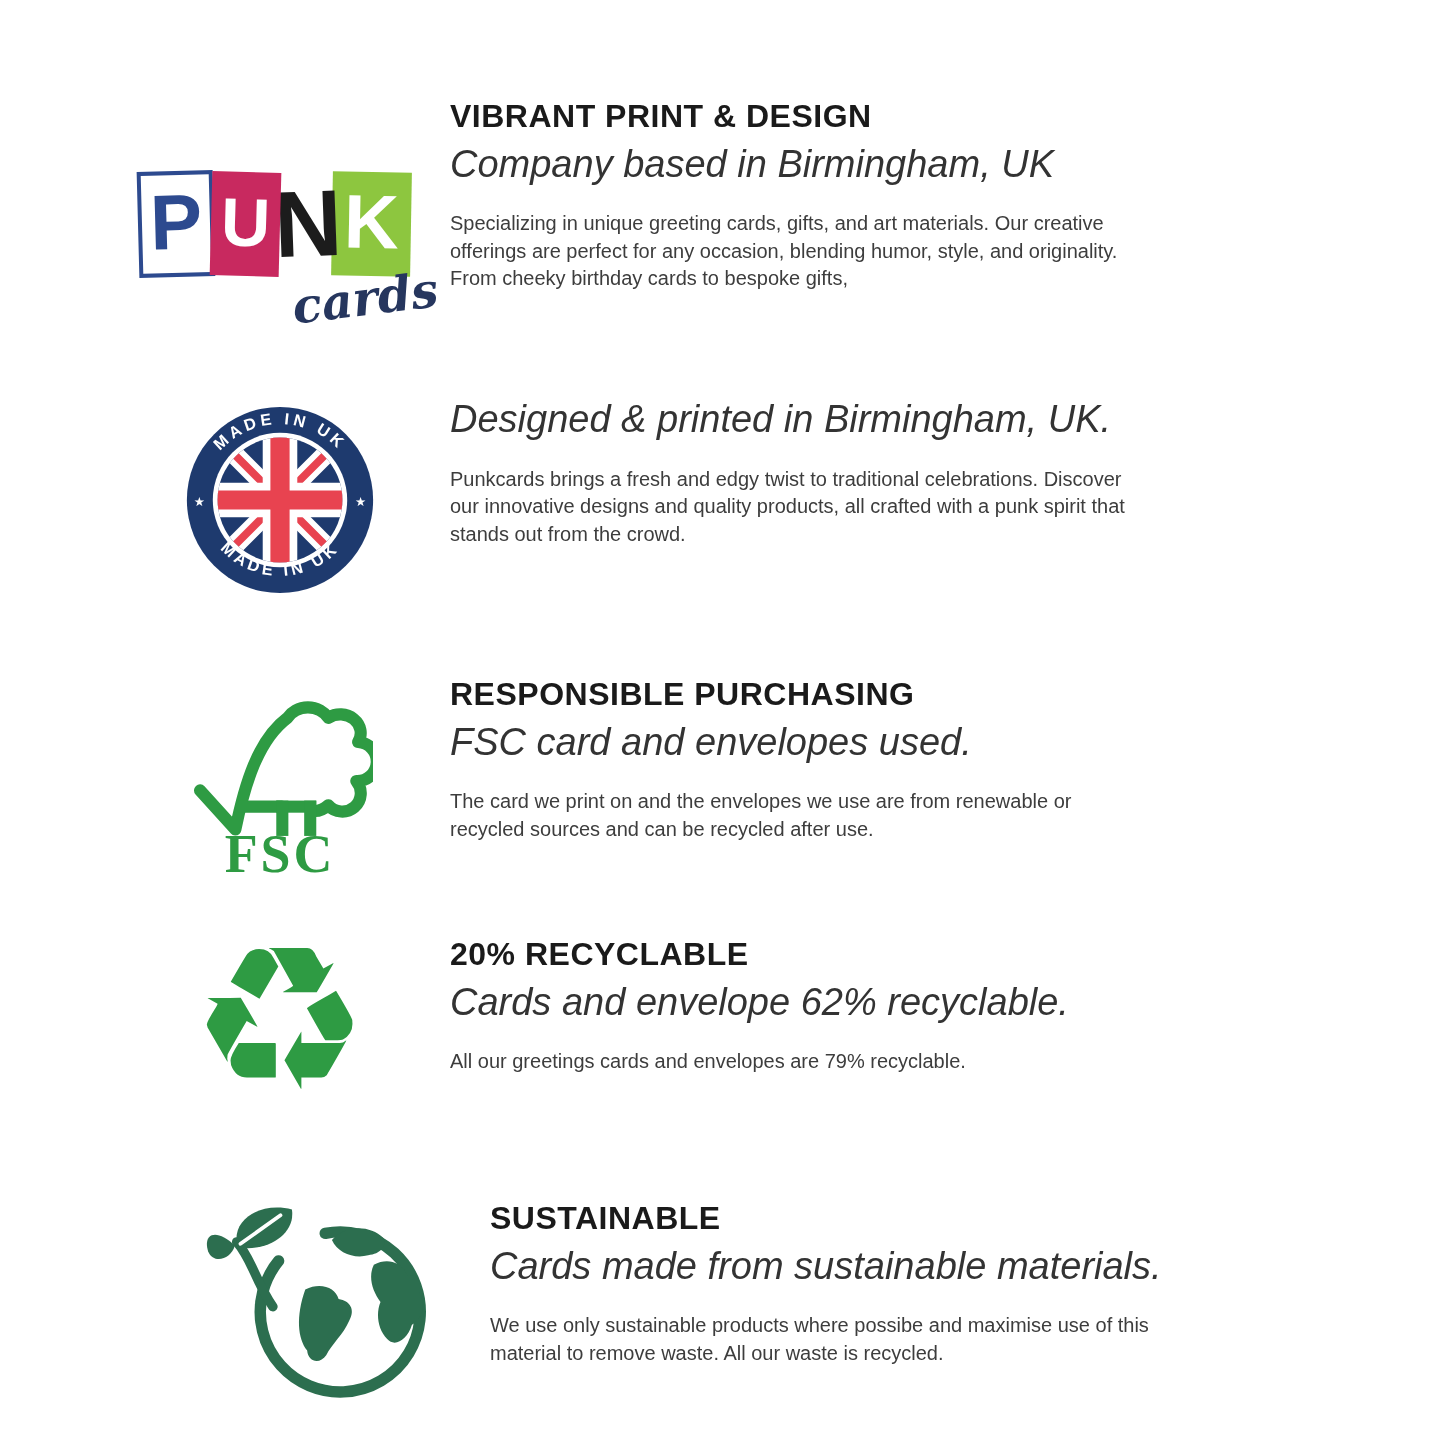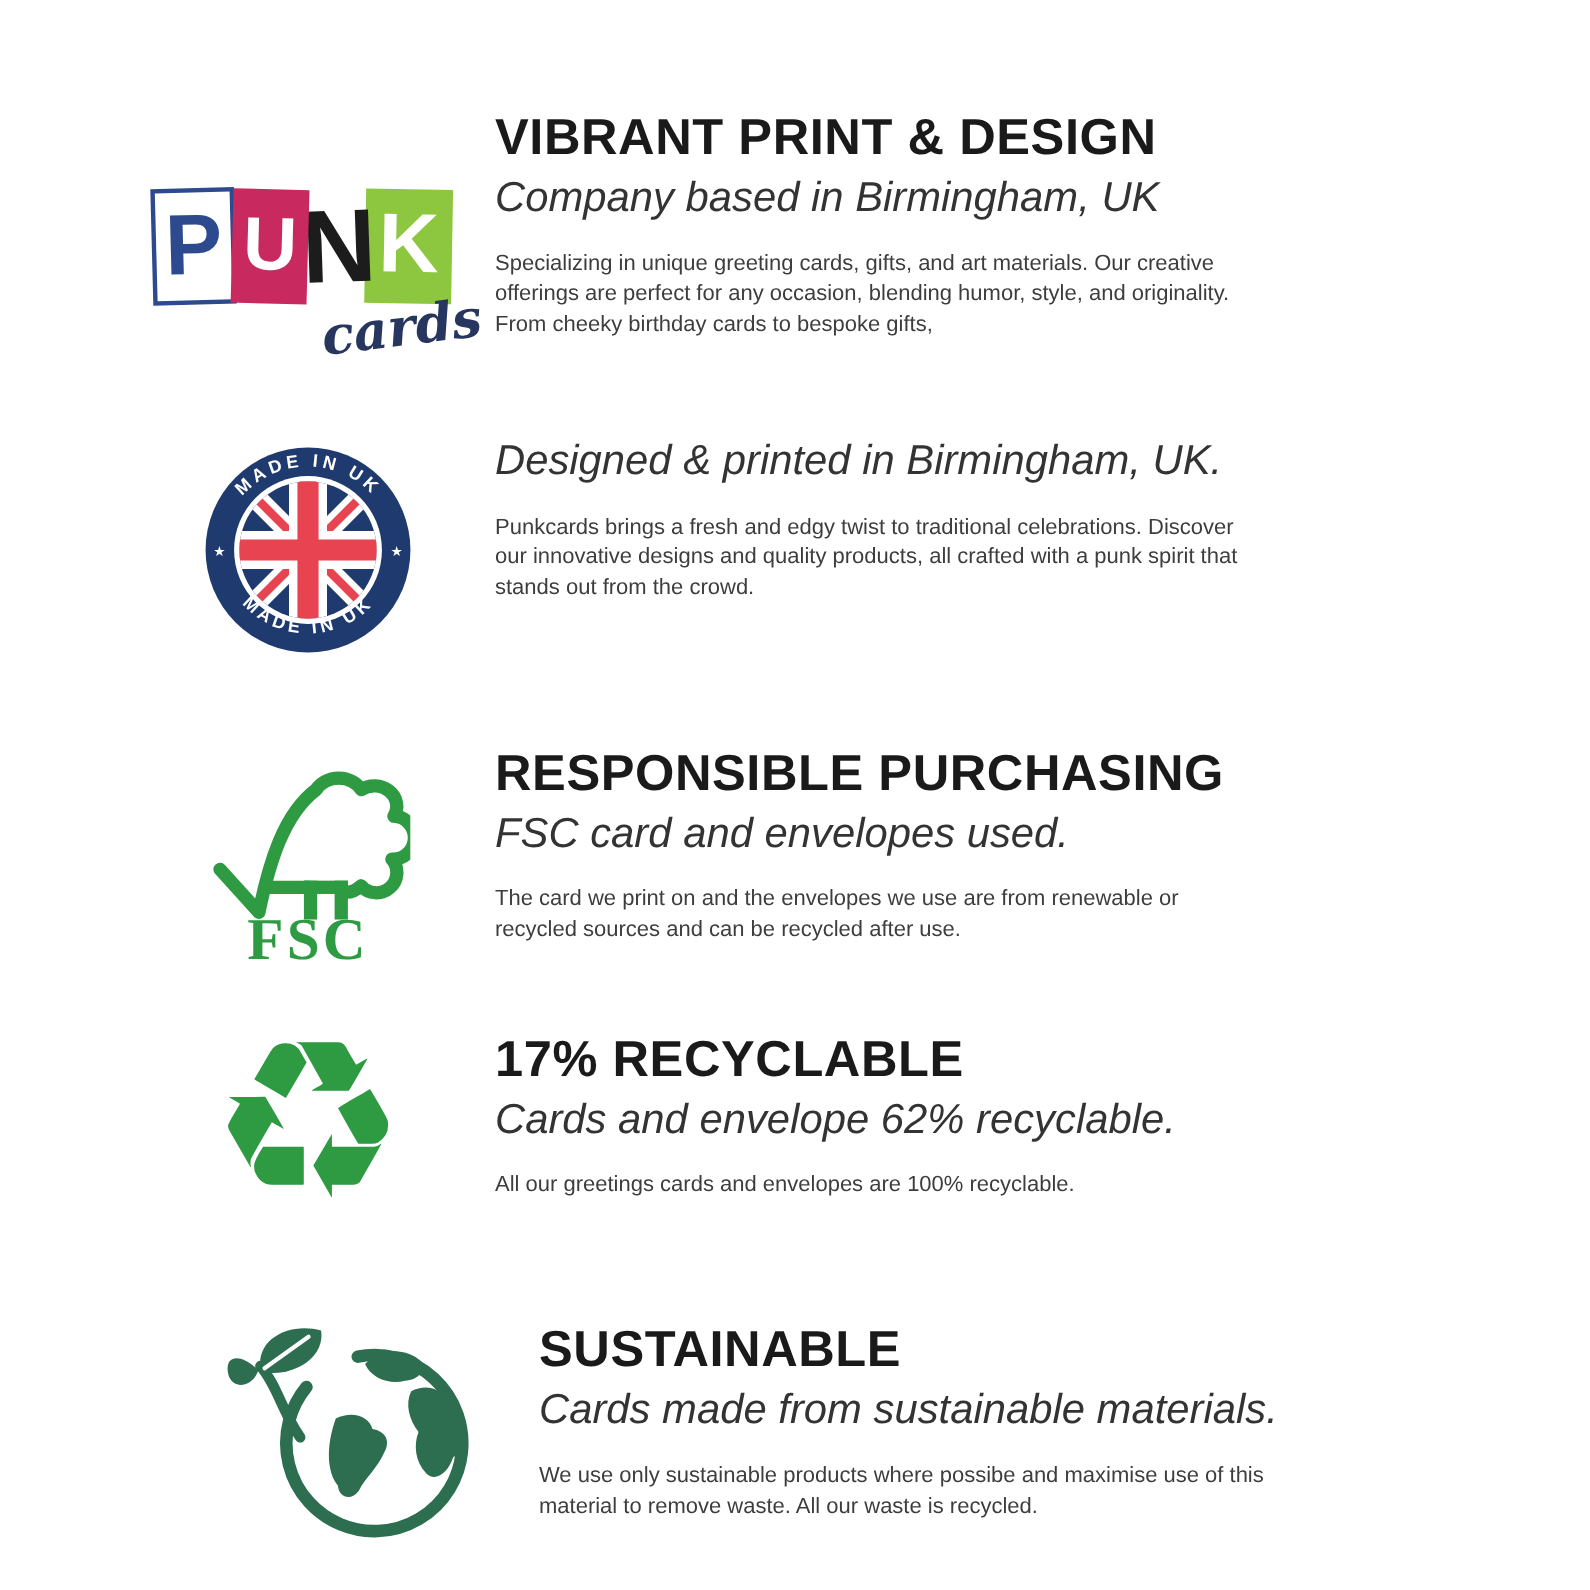--- a/index.html
+++ b/index.html
@@ -9,21 +9,21 @@
   }
   .row{position:absolute;left:0;width:100%;display:flex;align-items:flex-start;}
   .row1{top:98px;}
   .row2{top:390px;}
   .row3{top:676px;}
   .row4{top:936px;}
   .row5{top:1200px;padding-left:40px;}
   .icon-cell{flex:none;width:450px;box-sizing:border-box;padding-left:110px;
     display:flex;justify-content:center;}
   .text-cell{flex:1;padding-right:140px;min-width:0;}
-  h2{margin:0;font-size:46px;font-weight:700;line-height:1.15;color:#1a1a1a;letter-spacing:.5px;}
+  h2{margin:0;font-size:32px;font-weight:700;line-height:1.15;color:#1a1a1a;letter-spacing:.5px;}
   .sub{margin:6px 0 0;font-size:38px;font-weight:400;line-height:1.25;color:#333333;font-style:italic;}
   .body{margin:22px 0 0;font-size:20px;font-weight:400;line-height:1.38;color:#3d3d3d;
     white-space:pre-line;}
   
   .punk-logo{position:relative;width:285px;height:140px;display:flex;align-items:center;margin-top:56px;}
   .pl{font-weight:800;line-height:1;display:inline-block;}
   .pl-p{color:#2d4a8f;border:4px solid #2d4a8f;background:#fff;font-size:78px;
     padding:8px 8px 12px;transform:rotate(-1.5deg);}
   .pl-u{color:#fff;background:#c8295f;font-size:68px;padding:16px 10px 20px;
     margin-left:-3px;transform:rotate(1.5deg);z-index:2;}
@@ -125,23 +125,23 @@
       <p class="body">The card we print on and the envelopes we use are from renewable or
 recycled sources and can be recycled after use.</p>
     </div>
   </section>
 
   <section class="row row4">
     <div class="icon-cell">
       <div class="recycle-glyph">♻</div>
     </div>
     <div class="text-cell">
-      <h2>17% RECYCLABLE</h2>
+      <h2>20% RECYCLABLE</h2>
       <div class="sub">Cards and envelope 62% recyclable.</div>
-      <p class="body">All our greetings cards and envelopes are 100% recyclable.</p>
+      <p class="body">All our greetings cards and envelopes are 79% recyclable.</p>
     </div>
   </section>
 
   <section class="row row5">
     <div class="icon-cell">
       <div class="earth-wrap">
         <svg width="235" height="200" viewBox="0 0 240 210">
 
           <path d="M76,64 A84,84 0 1 0 125,35" fill="none" stroke="#2c6e4f" stroke-width="12" stroke-linecap="round"></path>
 

